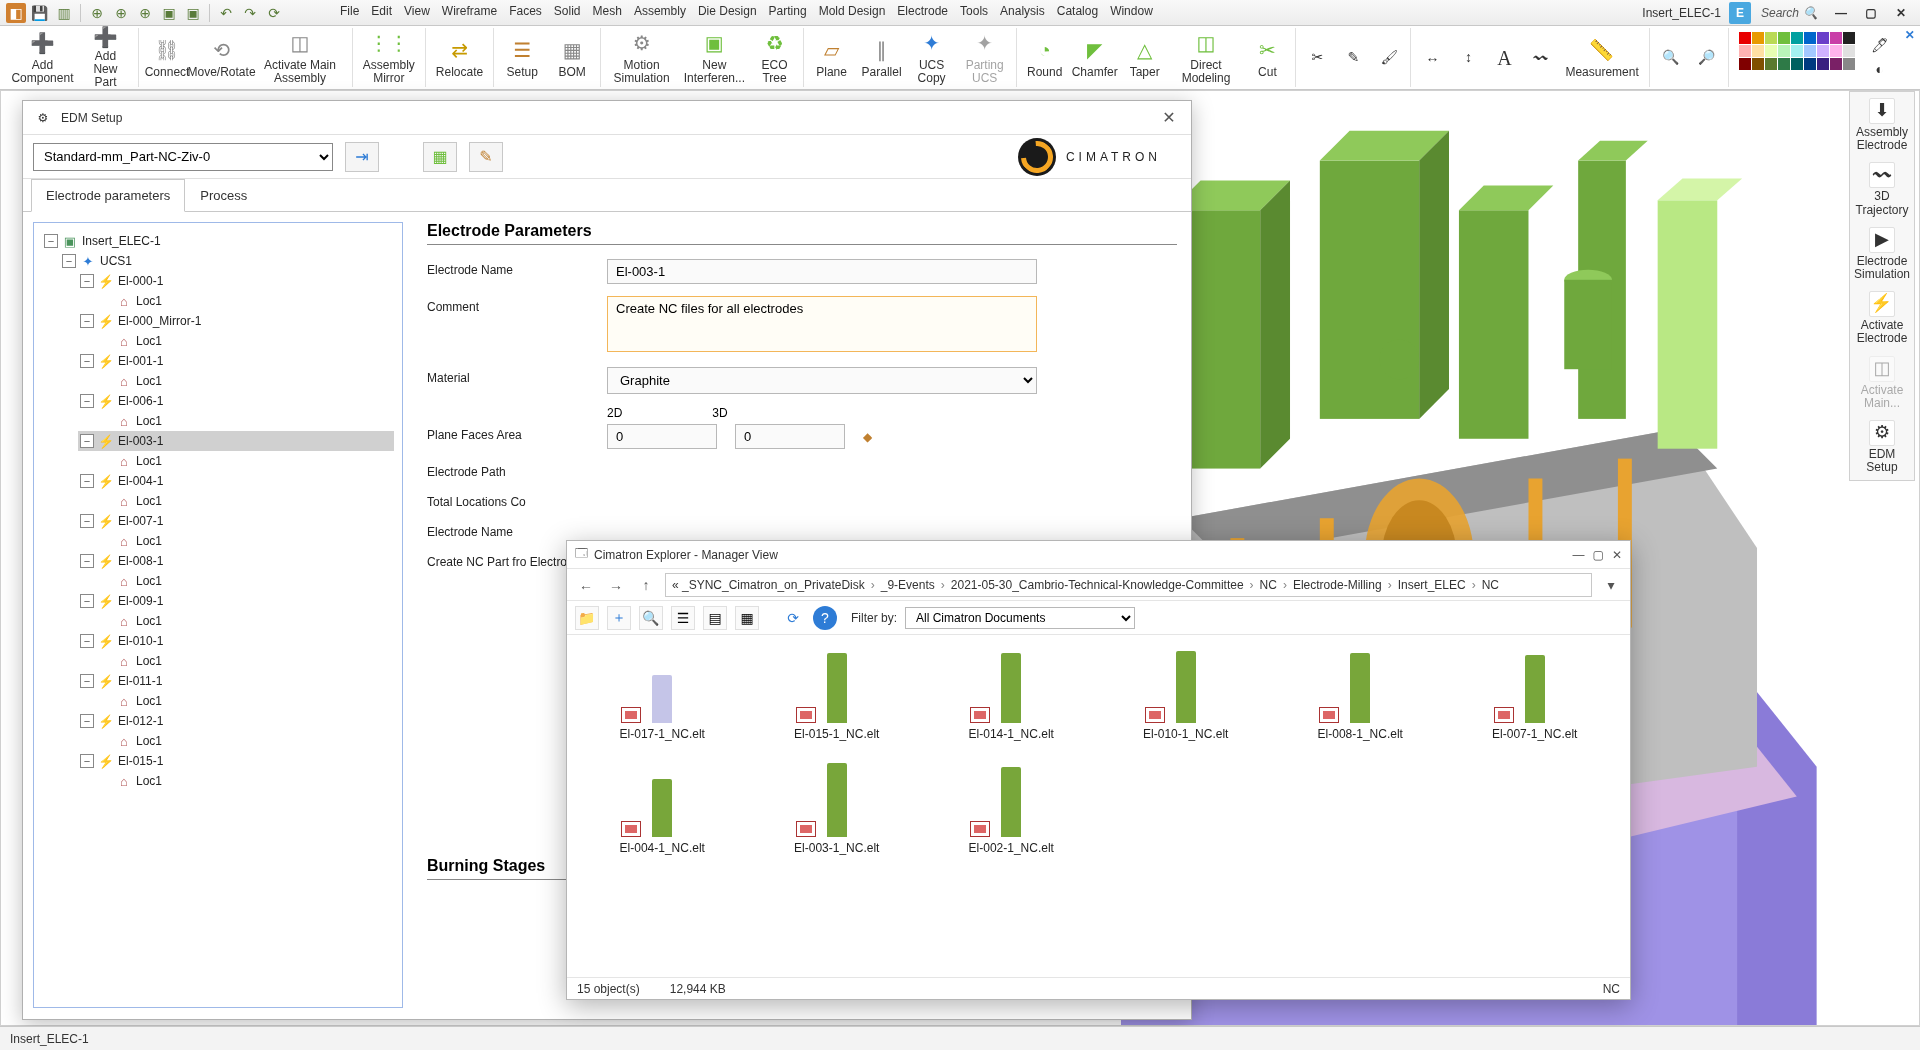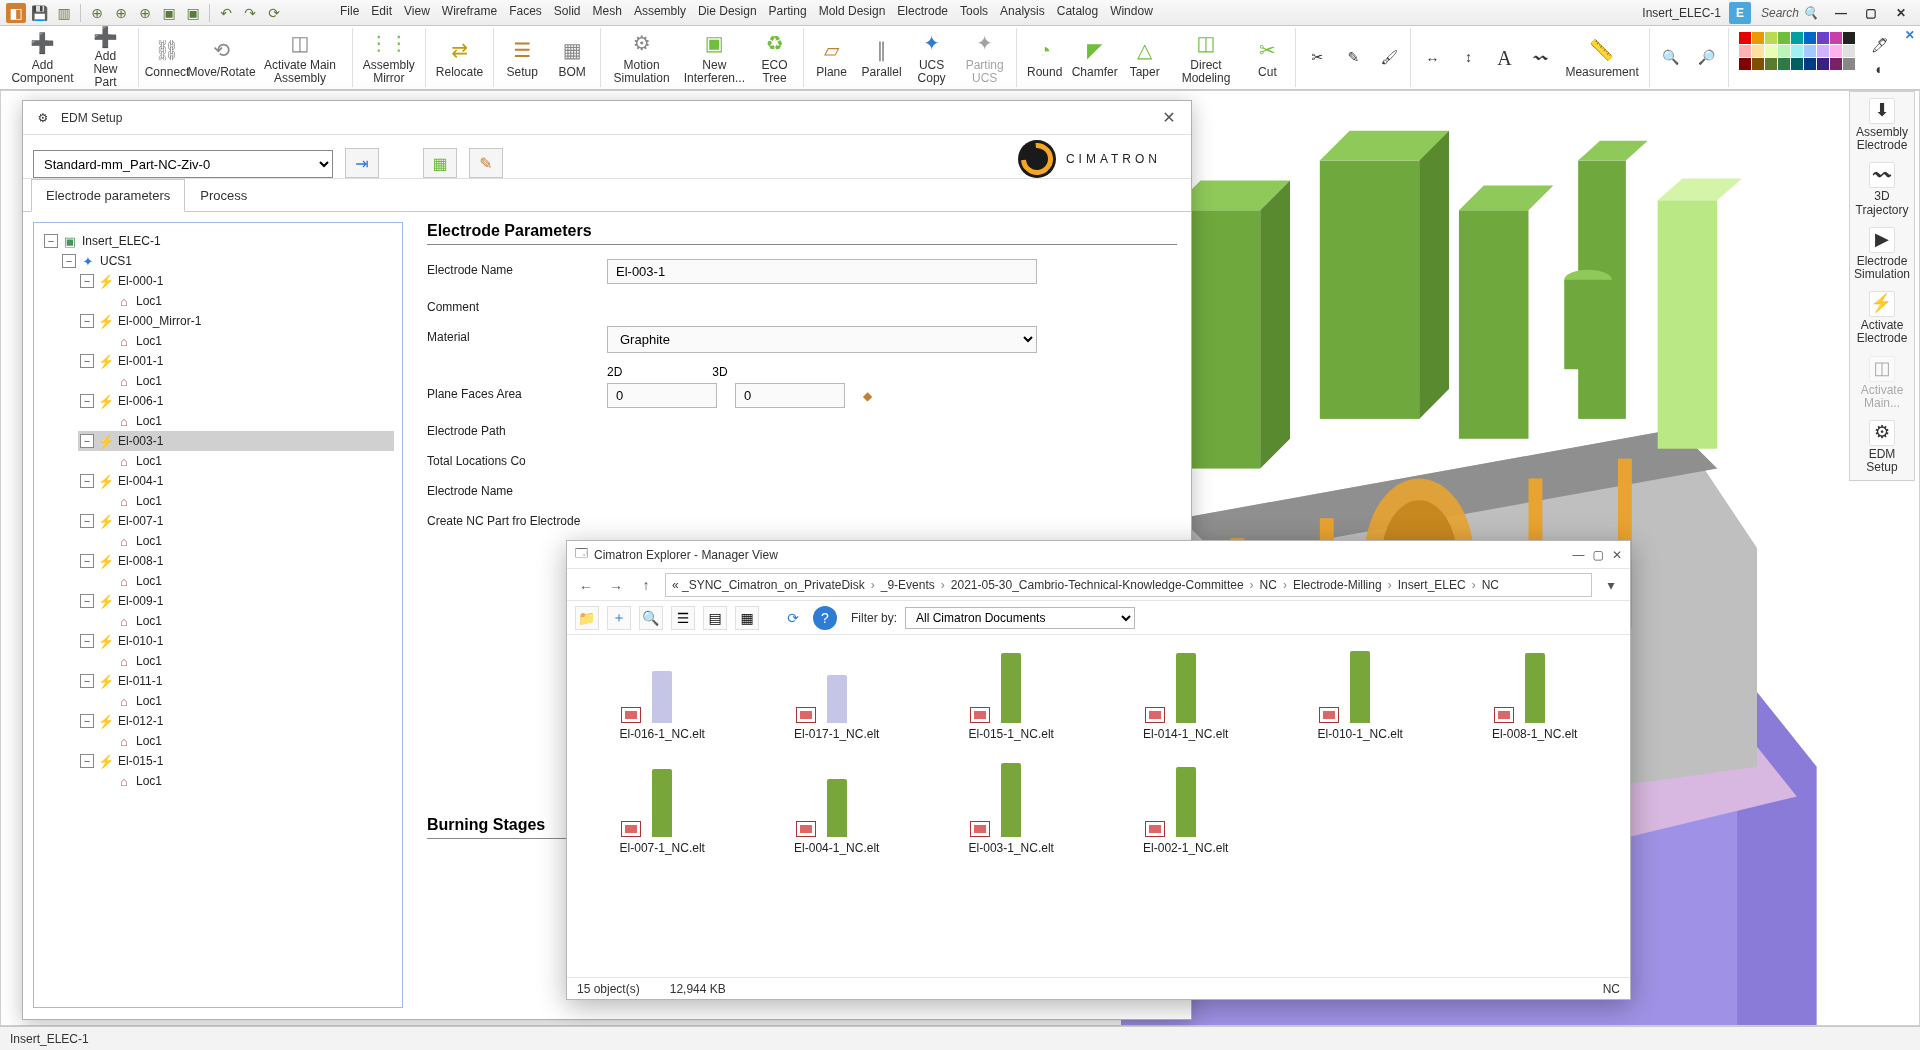--- a/index.html
+++ b/index.html
@@ -36,21 +36,21 @@
   
   .side-panel { position:absolute; right:4px; top:0; width:66px; background:#f7f7f7; border:1px solid #d0d0d0; display:flex; flex-direction:column; align-items:center; padding:6px 2px; gap:10px;}
   .side-btn { display:flex; flex-direction:column; align-items:center; font-size:10px; text-align:center; line-height:1.1; color:#333;}
   .side-btn .ic { width:26px; height:26px; display:flex; align-items:center; justify-content:center; font-size:18px; margin-bottom:2px; border:1px solid #e0e0e0; background:#fff; border-radius:2px;}
   
   
   .edm-dialog { position:absolute; left:22px; top:100px; width:1170px; height:920px; background:#fff; border:1px solid #b0b0b0; box-shadow:0 4px 20px rgba(0,0,0,0.25);}
   .edm-title { height:34px; display:flex; align-items:center; padding:0 10px; border-bottom:1px solid #e0e0e0; color:#333; font-size:14px;}
   .edm-title .ic { width:20px; height:20px; margin-right:8px; display:flex; align-items:center; justify-content:center;}
   .edm-close { margin-left:auto; width:24px; height:24px; display:flex; align-items:center; justify-content:center; color:#555; font-size:16px;}
-  .edm-toolbar { height:44px; display:flex; align-items:flex-end; padding:0 10px; gap:12px; border-bottom:1px solid #e0e0e0;}
+  .edm-toolbar { height:44px; display:flex; align-items:center; padding:0 10px; gap:12px; border-bottom:1px solid #e0e0e0;}
   .edm-toolbar select { width:300px; height:28px; border:1px solid #888; padding:0 6px; font-size:13px; background:#fff;}
   .edm-tool-btn { width:34px; height:30px; border:1px solid #c8c8c8; background:#f5f5f5; display:flex; align-items:center; justify-content:center; font-size:16px;}
   .brand { margin-left:auto; margin-right:20px; display:flex; align-items:center; gap:10px; font-size:22px; letter-spacing:4px; color:#222; font-weight:500;}
   .brand .logo { width:38px; height:38px; border-radius:50%; background:#1a1a1a; display:flex; align-items:center; justify-content:center;}
   .brand .logo::after{ content:""; width:22px; height:22px; border:5px solid #f5a623; border-radius:50%; border-left-color:transparent; transform:rotate(40deg);}
   .edm-tabs { display:flex; border-bottom:1px solid #c8c8c8; padding:0 8px;}
   .edm-tab { padding:8px 14px; border:1px solid transparent; border-bottom:none; font-size:13px; color:#333; margin-bottom:-1px;}
   .edm-tab.active { border-color:#c8c8c8; background:#fff; border-bottom:1px solid #fff;}
   .edm-body { display:flex; height:calc(100% - 34px - 44px - 34px);}
   .tree-panel { width:370px; border:1px solid #9fb9e8; margin:10px; padding:8px; overflow:auto;}
@@ -664,20 +664,21 @@
         </div>
     </div>
     <div class="params-panel">
       <h3>Electrode Parameters</h3>
       <div class="param-row">
         <label>Electrode Name</label>
         <div class="fld"><input type="text" value="El-003-1" style=""></div>
       </div>
       <div class="param-row">
         <label>Comment</label>
+        <div class="fld"><textarea style="">Create NC files for all electrodes</textarea></div>
       </div>
       <div class="param-row">
         <label>Material</label>
         <div class="fld"><select><option>Graphite</option></select></div>
       </div>
       <div class="col-heads">
         <span>2D</span>
         <span>3D</span>
       </div>
       <div class="param-row param-small">
@@ -748,27 +749,20 @@
     <span style="width:6px;"></span>
     <span class="exp-tool" style="color:#2e7cd6;border:none;background:none;">⟳</span>
     <span class="exp-tool" style="background:#2e7cd6;color:#fff;border-radius:50%;border:none;">?</span>
     <span class="exp-filter-lbl">Filter by:</span>
     <select class="exp-filter"><option>All Cimatron Documents</option></select>
   </div>
   <div class="exp-body">
     <div class="thumb-grid" id="thumb-grid">
         <div class="thumb">
           <div class="art">
-            <div class="elec-shape" style="height:52px;background:#c5c5e8;"></div>
-            <div class="mini"></div>
-          </div>
-          <div class="lbl">El-016-1_NC.elt</div>
-        </div>
-        <div class="thumb">
-          <div class="art">
             <div class="elec-shape" style="height:48px;background:#c5c5e8;"></div>
             <div class="mini"></div>
           </div>
           <div class="lbl">El-017-1_NC.elt</div>
         </div>
         <div class="thumb">
           <div class="art">
             <div class="elec-shape" style="height:70px;background:#78a63a;"></div>
             <div class="mini"></div>
           </div>

